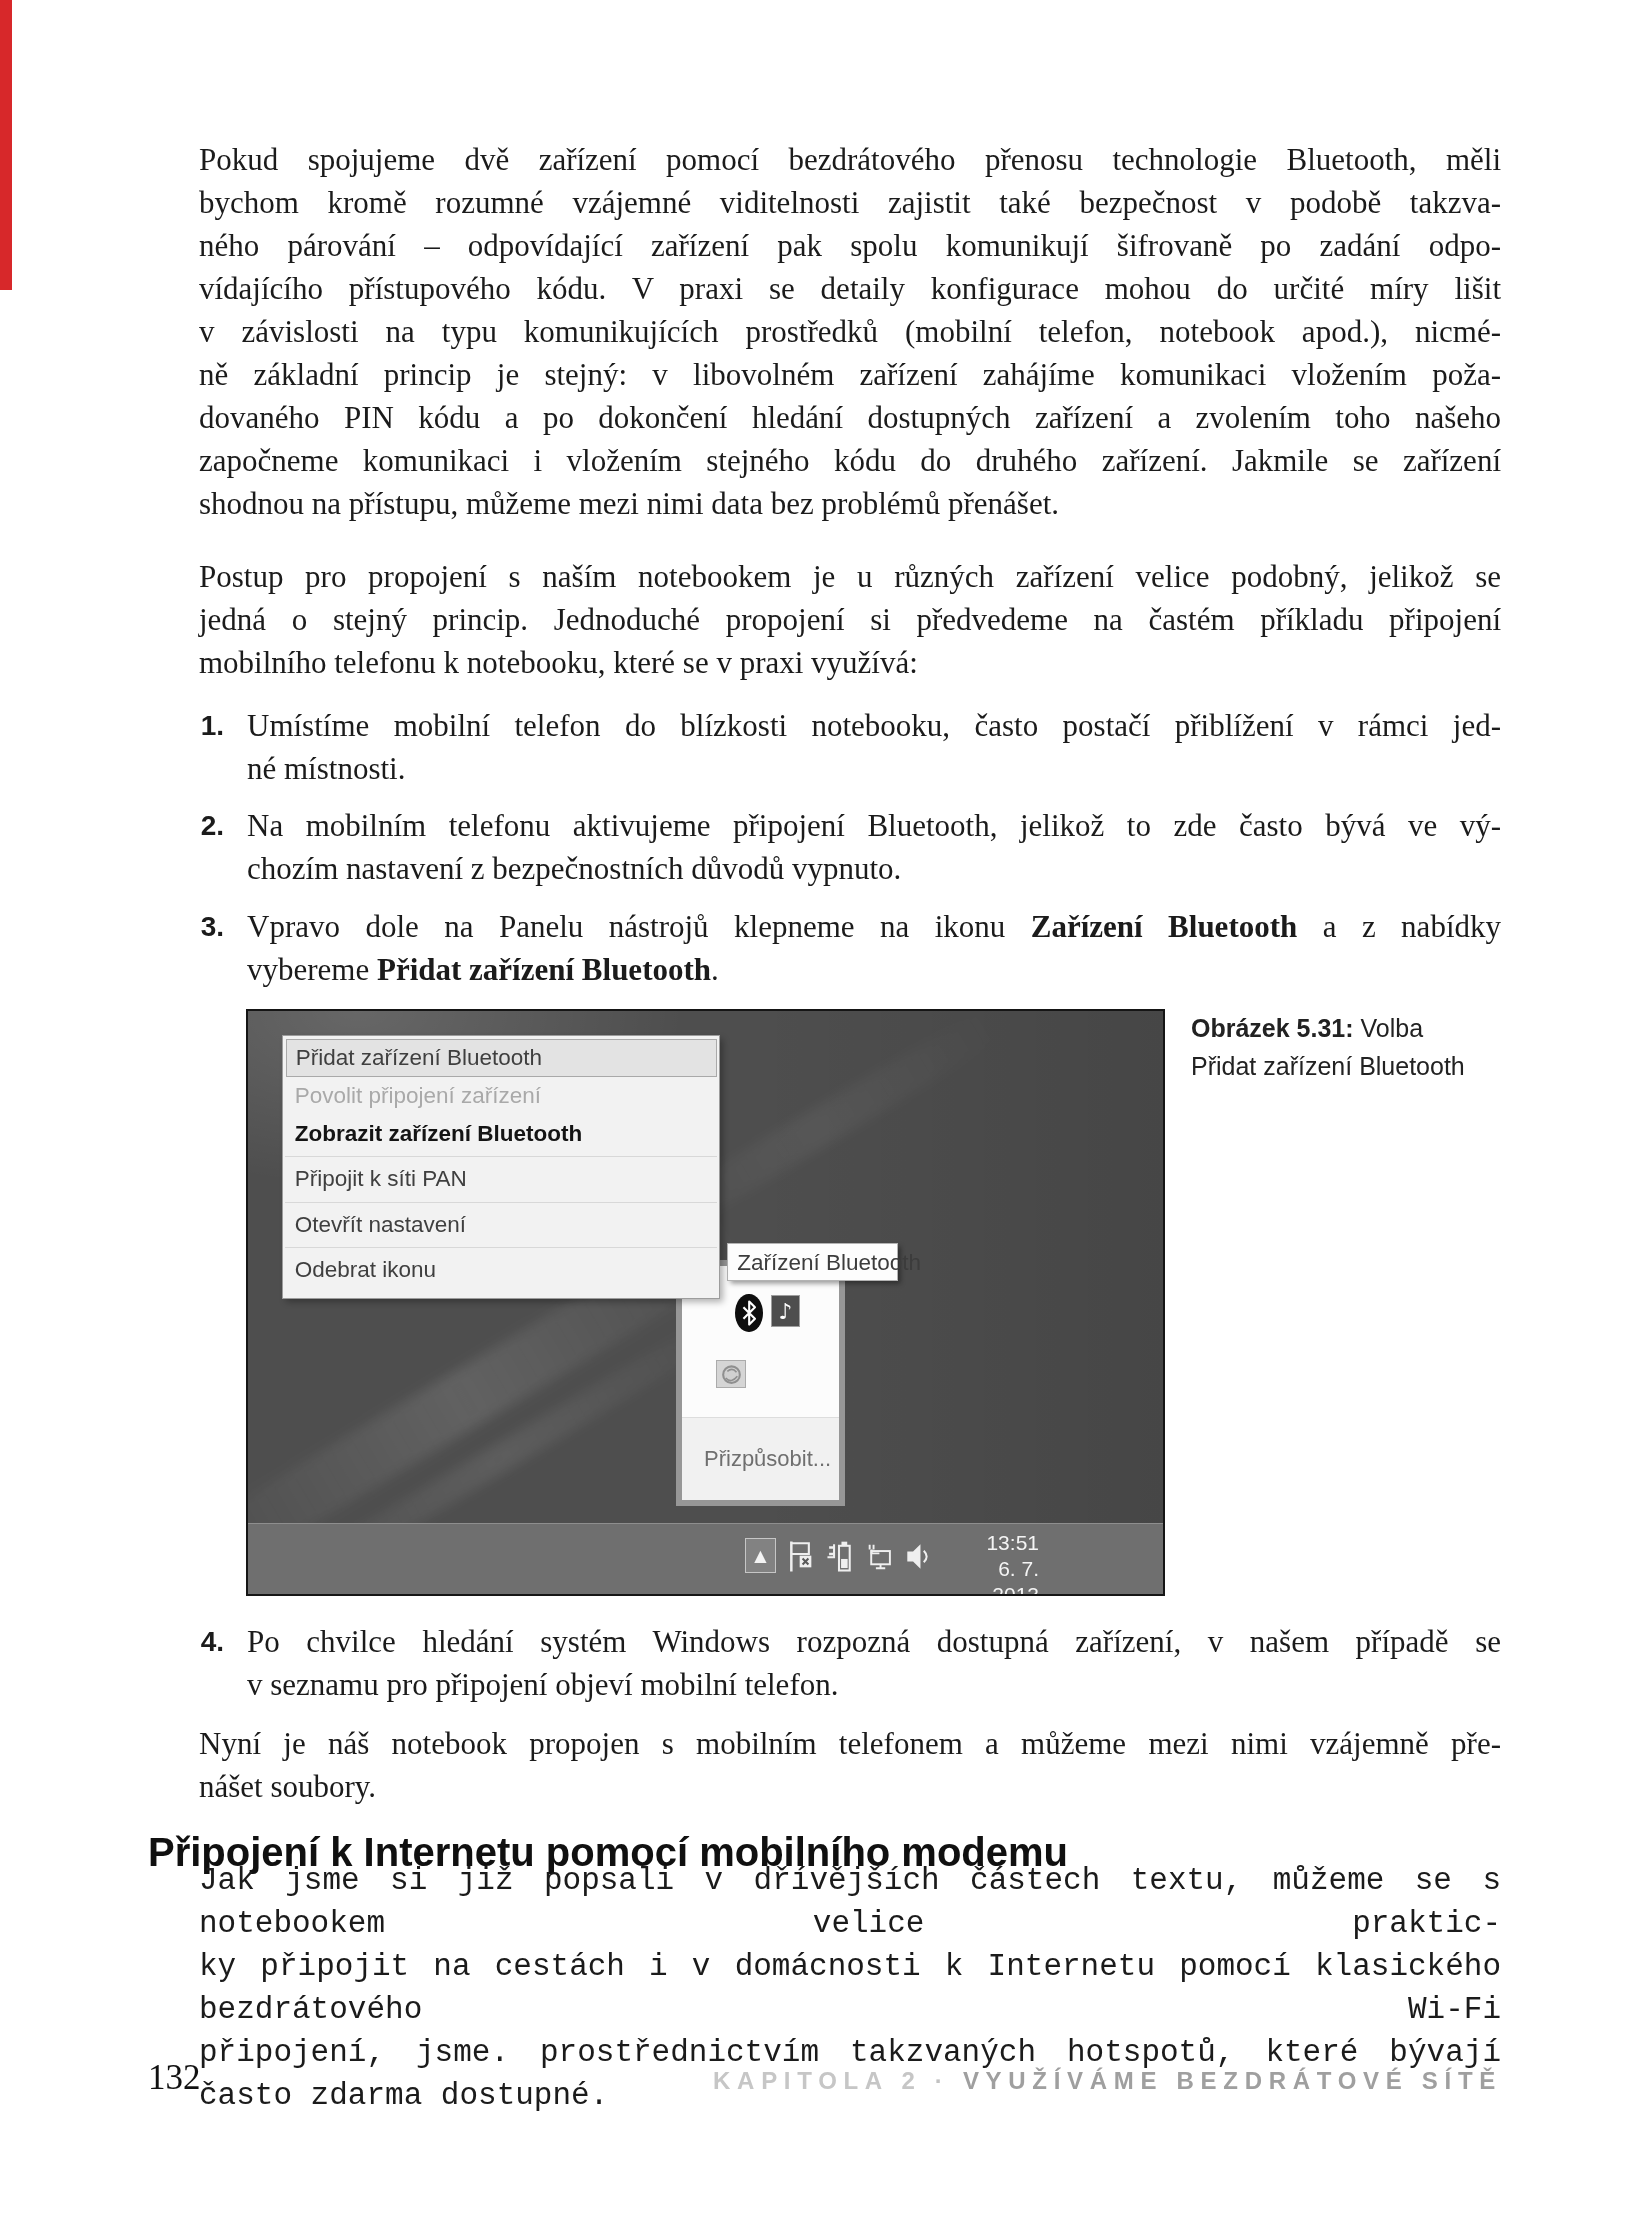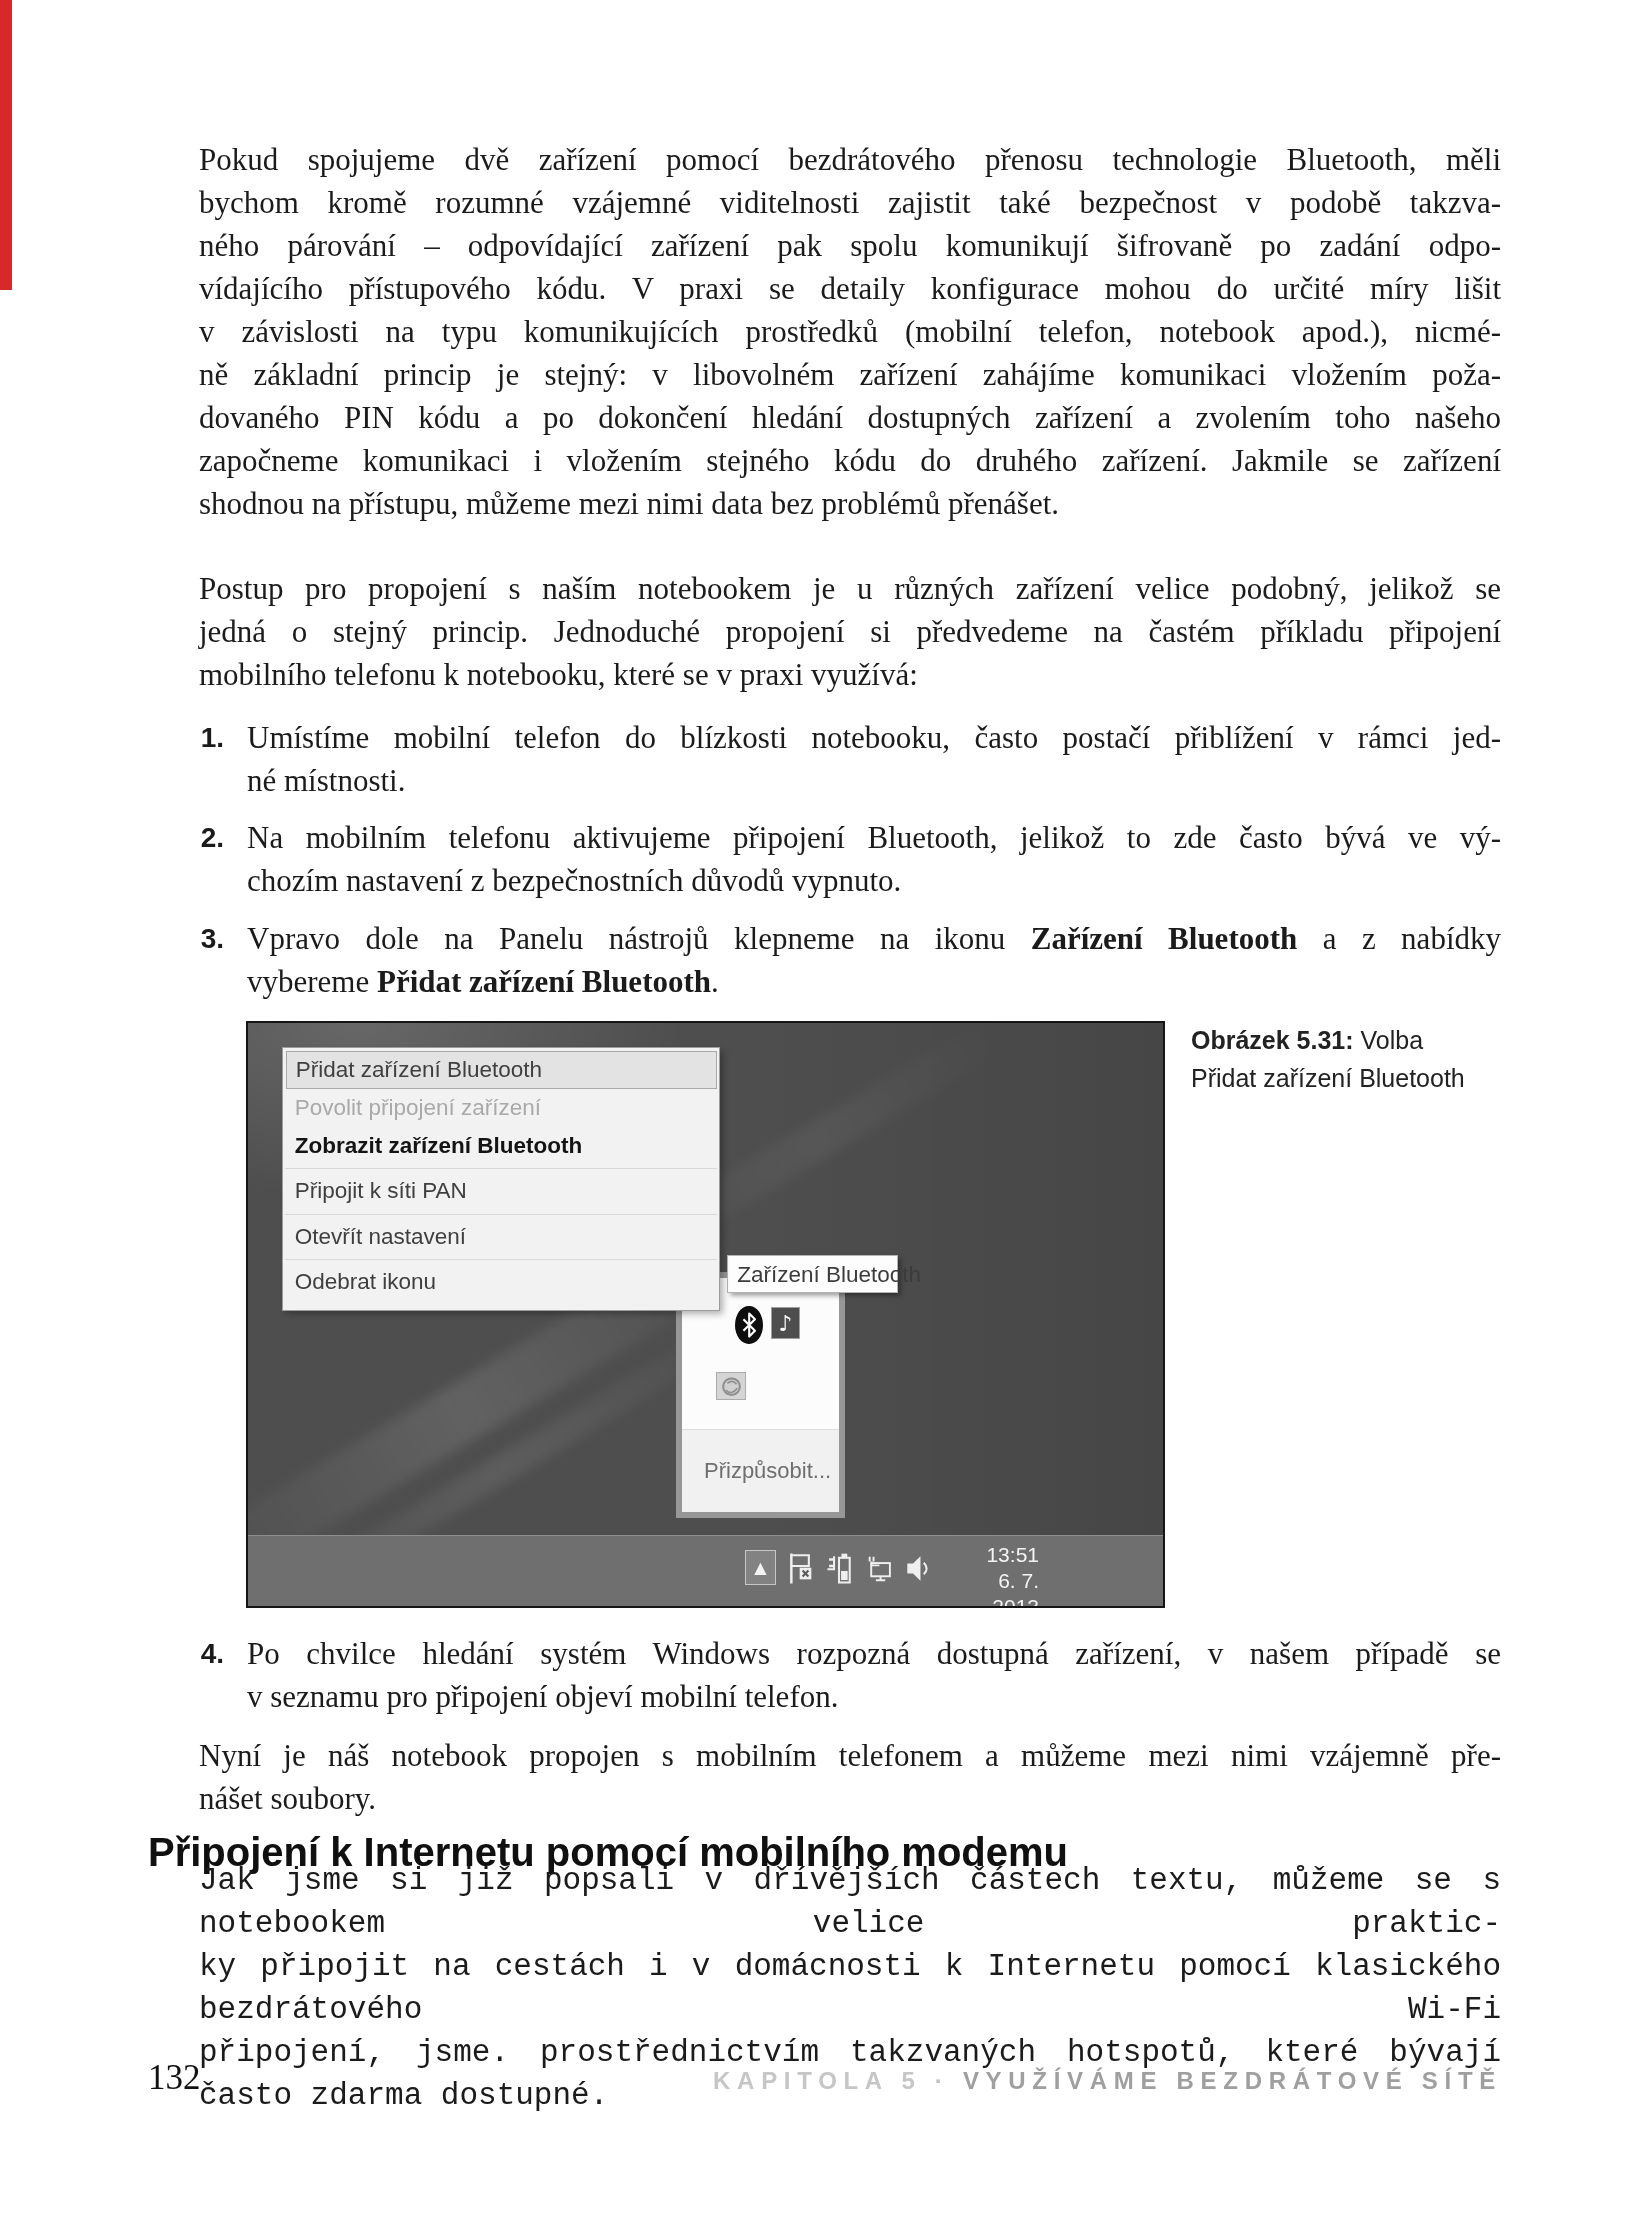--- a/index.html
+++ b/index.html
@@ -8,21 +8,21 @@
   .redbar{position:absolute;left:0;top:0;width:11.7px;height:290px;background:#d7282a;}
 
   
   .col{position:absolute;left:199px;top:138px;width:1302px;}
   .para{font-size:31px;line-height:43px;}
   .tline{display:block;text-align:justify;text-align-last:justify;}
   .tline.last{text-align-last:left;}
   .no-just .tline{text-align:left;text-align-last:left;}
   b{font-weight:bold;}
 
-  .p2{margin-top:42px;}
+  .p2{margin-top:30px;}
   .list-item{position:relative;padding-left:48px;font-size:31px;line-height:43px;}
   .li1{margin-top:20px;} .li2{margin-top:14px;} .li3{margin-top:15px;}
   .li4{margin-top:23.4px;}
   .list-item .num{position:absolute;left:1.7px;top:0;font-weight:bold;font-family:"Liberation Sans",sans-serif;font-size:28px;line-height:43px;}
   .p3{margin-top:16px;}
 
   
   .fig-row{position:relative;margin-top:18.4px;margin-left:47px;height:587px;}
   .shot{position:absolute;left:0;top:0;width:919px;height:587px;box-sizing:border-box;
         border:2.5px solid #151515;background:#4e4e4e;overflow:hidden;
@@ -241,19 +241,19 @@
   <div class="h2"><span>Připojení k Internetu pomocí mobilního modemu</span></div>
   <div class="para p4">
       <div class="tline"><span>Jak jsme si již popsali v dřívějších částech textu, můžeme se s notebookem velice praktic-</span></div>
       <div class="tline"><span>ky připojit na cestách i v domácnosti k Internetu pomocí klasického bezdrátového Wi-Fi</span></div>
       <div class="tline last"><span>připojení, jsme. prostřednictvím takzvaných hotspotů, které bývají často zdarma dostupné.</span></div>
     </div>
 
   <div class="footer">
     <span class="pageno"><span>132</span></span>
     <span class="running">
-      <span class="run-ch"><span>KAPITOLA 5</span></span>
+      <span class="run-ch"><span>KAPITOLA 2</span></span>
       <span class="run-sep"><span>·</span></span>
       <span class="run-ti"><span>VYUŽÍVÁME BEZDRÁTOVÉ SÍTĚ</span></span>
     </span>
   </div>
 </div>
 
 
 </body></html>

